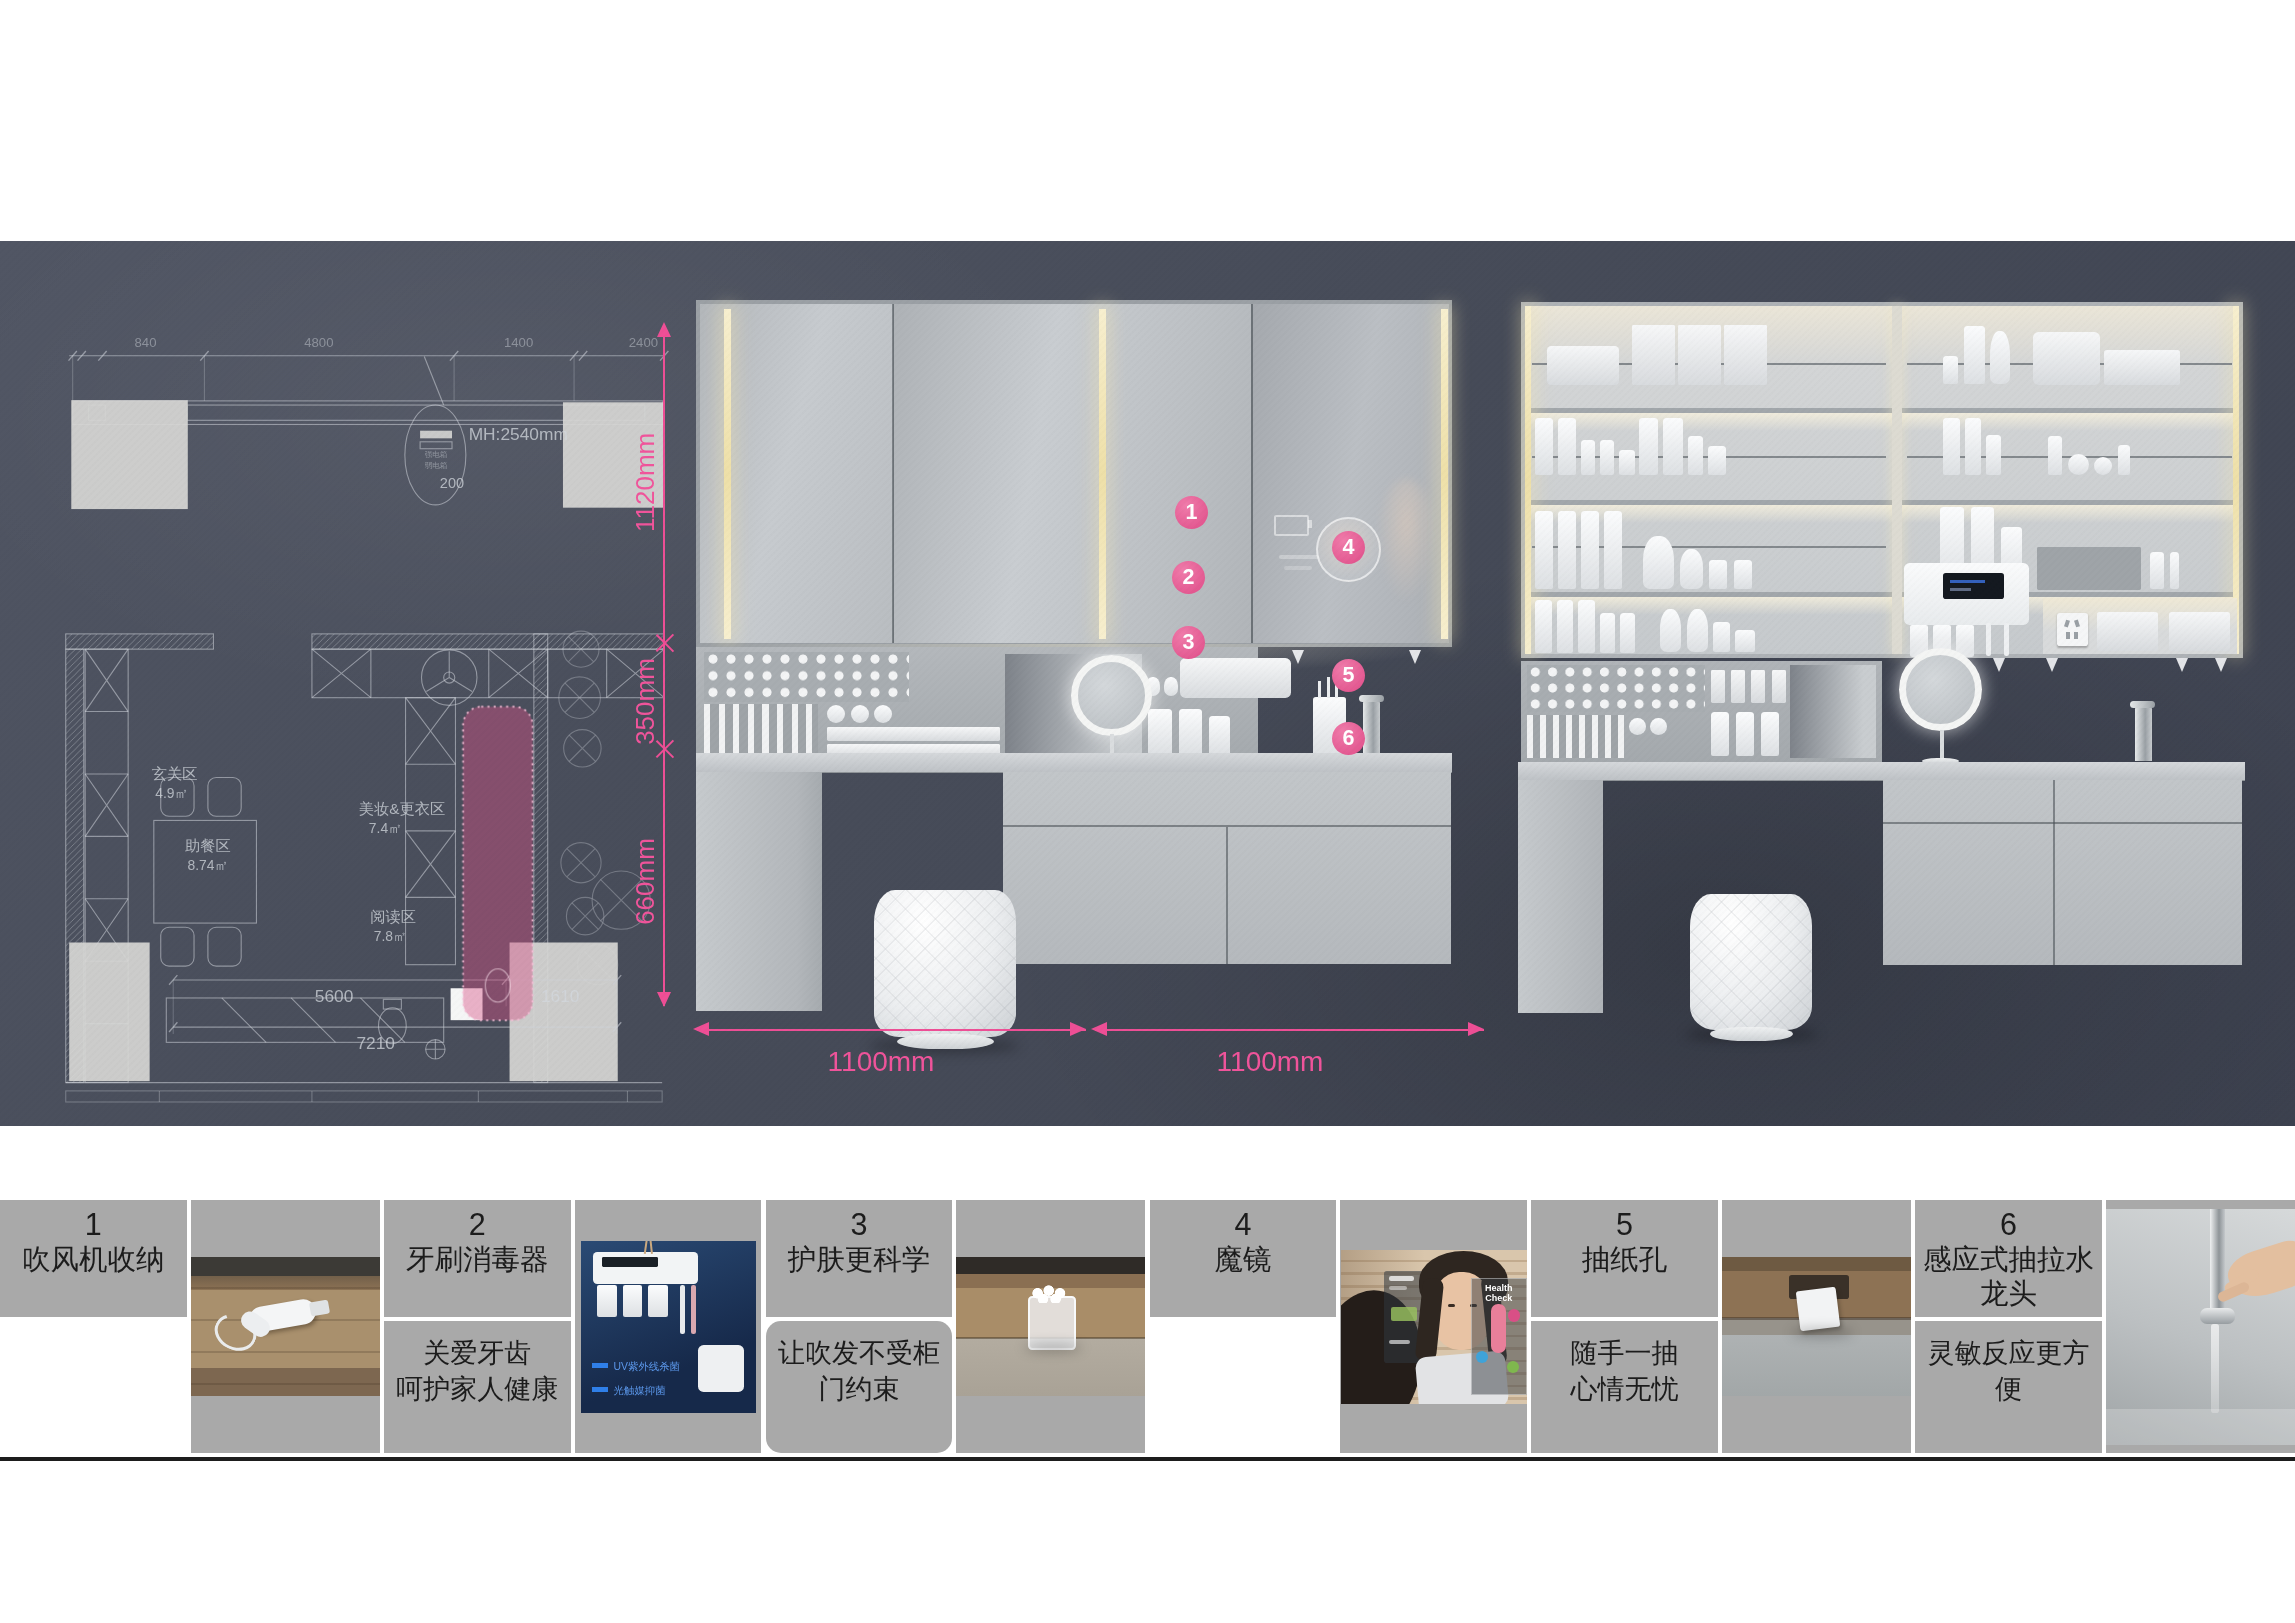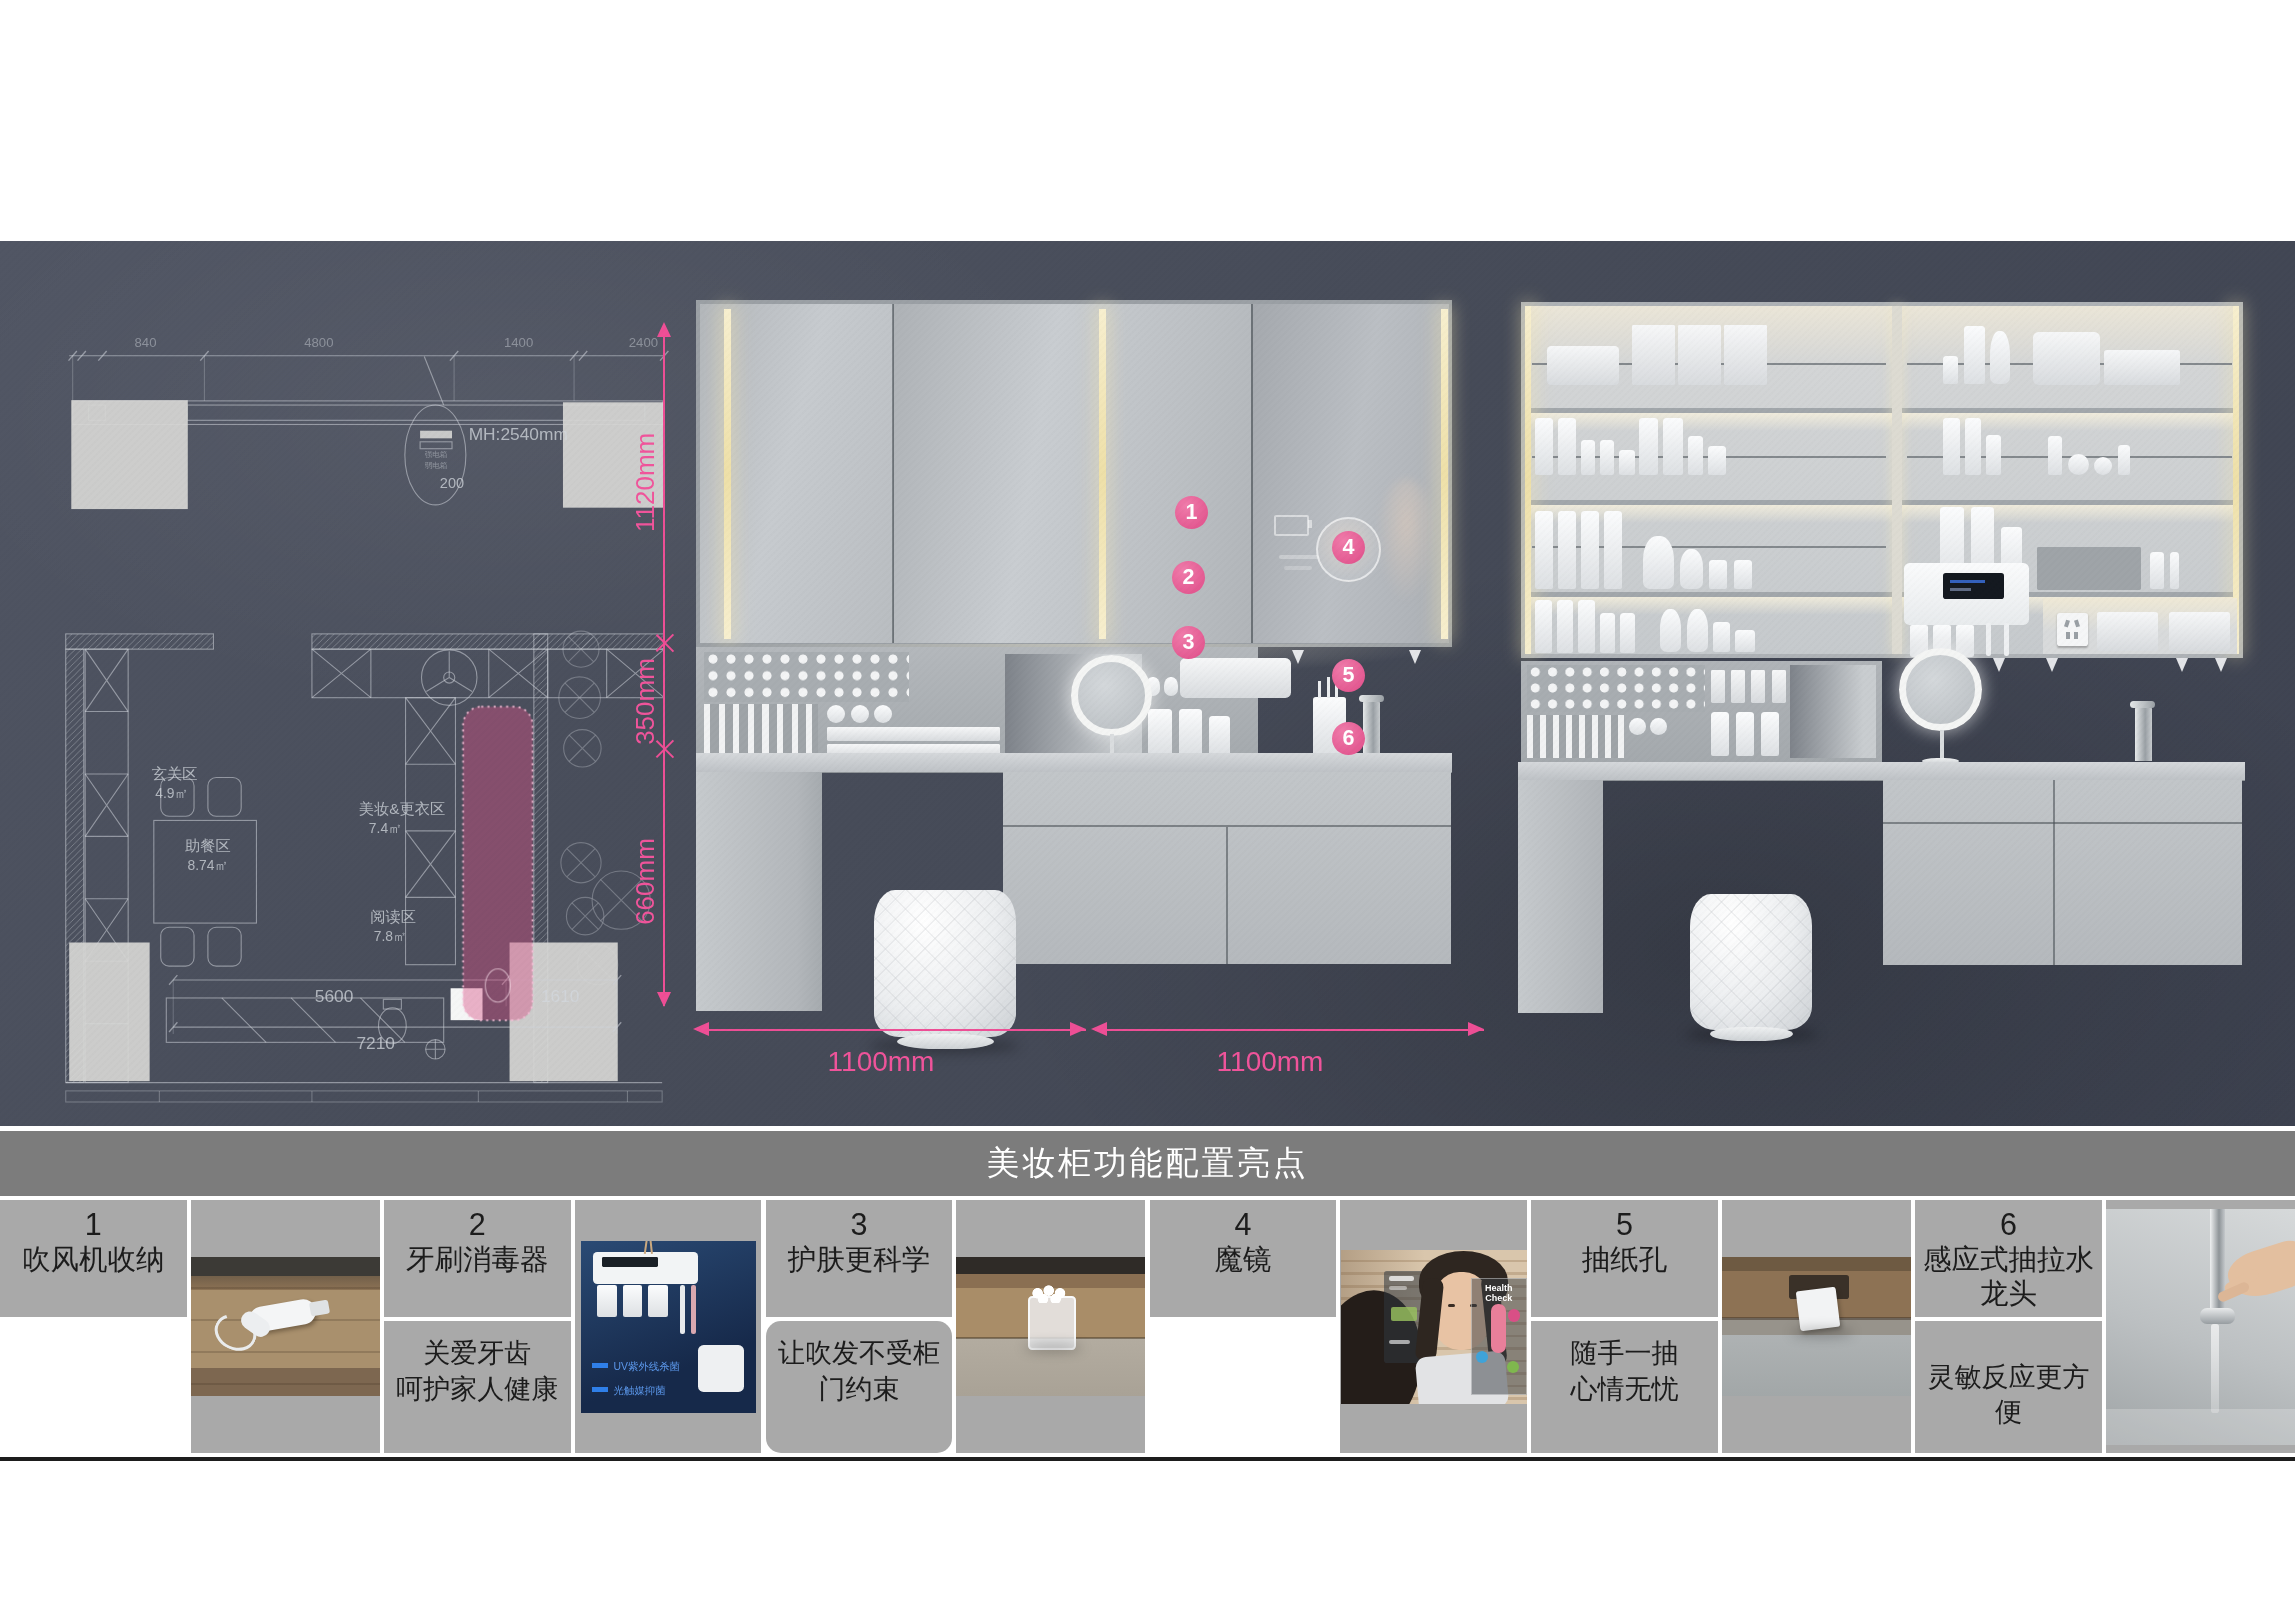--- a/index.html
+++ b/index.html
@@ -478,23 +478,20 @@
         </div>
 
         <div class="shadow" style="left:1686px;top:1028px;width:132px;height:12.5px;"></div>
         <div class="stool" style="left:1690px;top:894px;width:122px;height:136px;"></div>
         <div class="stoolbase" style="left:1710px;top:1027px;width:83px;height:14px;"></div>
       </div>
 
     </div>
   </div>
 
-  <div class="feat-head">
-    <span>美妆柜功能配置亮点</span>
-  </div>
 
   <div class="feat-table">
 
     <div class="tcell">
       <div class="num">1</div>
       <div class="ttl pre">吹风机收纳</div>
     </div>
     <div class="pcell" style="grid-column:2;">
       <div class="ph" style="width:189px;height:139px;
            background:linear-gradient(180deg,#3c3a36 0%,#3c3a36 14%,#73604a 14%,#8d7355 24%,#a9906d 24%,#a9906d 80%,#7d6750 80%);">
@@ -612,21 +609,21 @@
              border-radius:2.8px;transform:rotate(-7deg);box-shadow:1.4px 2.8px 4.2px rgba(30,24,16,.35);"></div>
         <div class="shadow" style="left:69px;top:72px;width:62px;height:8.3px;"></div>
       </div>
     </div>
 
     <div class="tcell" style="grid-column:11;grid-row:1;">
       <div class="num">6</div>
       <div class="ttl pre">感应式抽拉水
 龙头</div>
     </div>
-    <div class="dcell" style="grid-column:11;grid-row:2;align-items:center;">
+    <div class="dcell" style="grid-column:11;grid-row:2;">
       <div class="dsc pre">灵敏反应更方
 便</div>
     </div>
     <div class="pcell" style="grid-column:12;">
       <div class="ph" style="width:189px;height:236px;
            background:linear-gradient(200deg,#d6d9da,#bcc0c2 55%,#9fa4a6);">
         <div class="abs" style="left:104px;top:0;width:15.3px;height:104px;
              background:linear-gradient(90deg,#eef0f1,#8e9498 60%,#c4c8cb);border-radius:0 0 2.8px 2.8px;"></div>
         <div class="abs" style="left:94px;top:99px;width:35px;height:16.7px;
              background:linear-gradient(180deg,#e8eaeb,#979da1);border-radius:7px;"></div>

